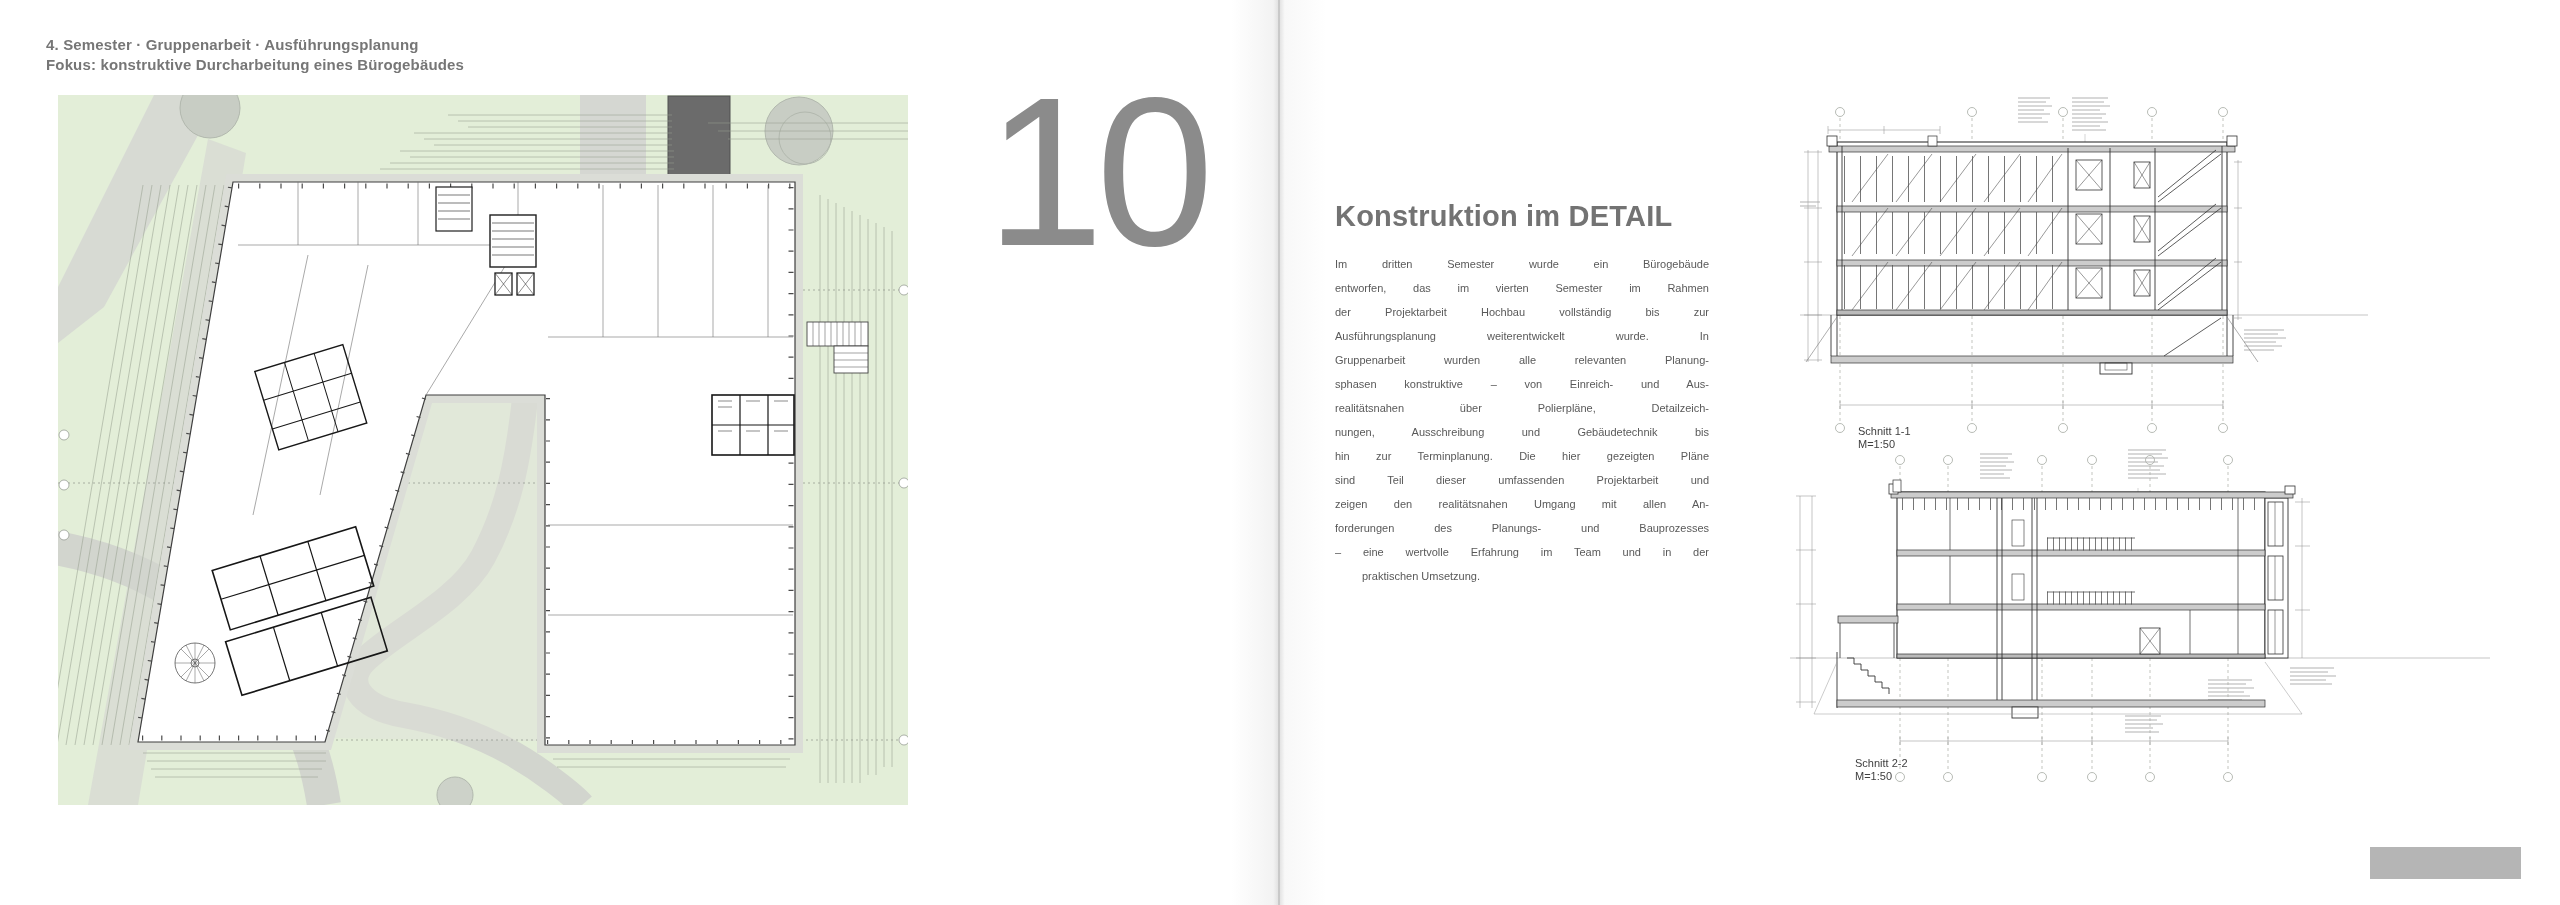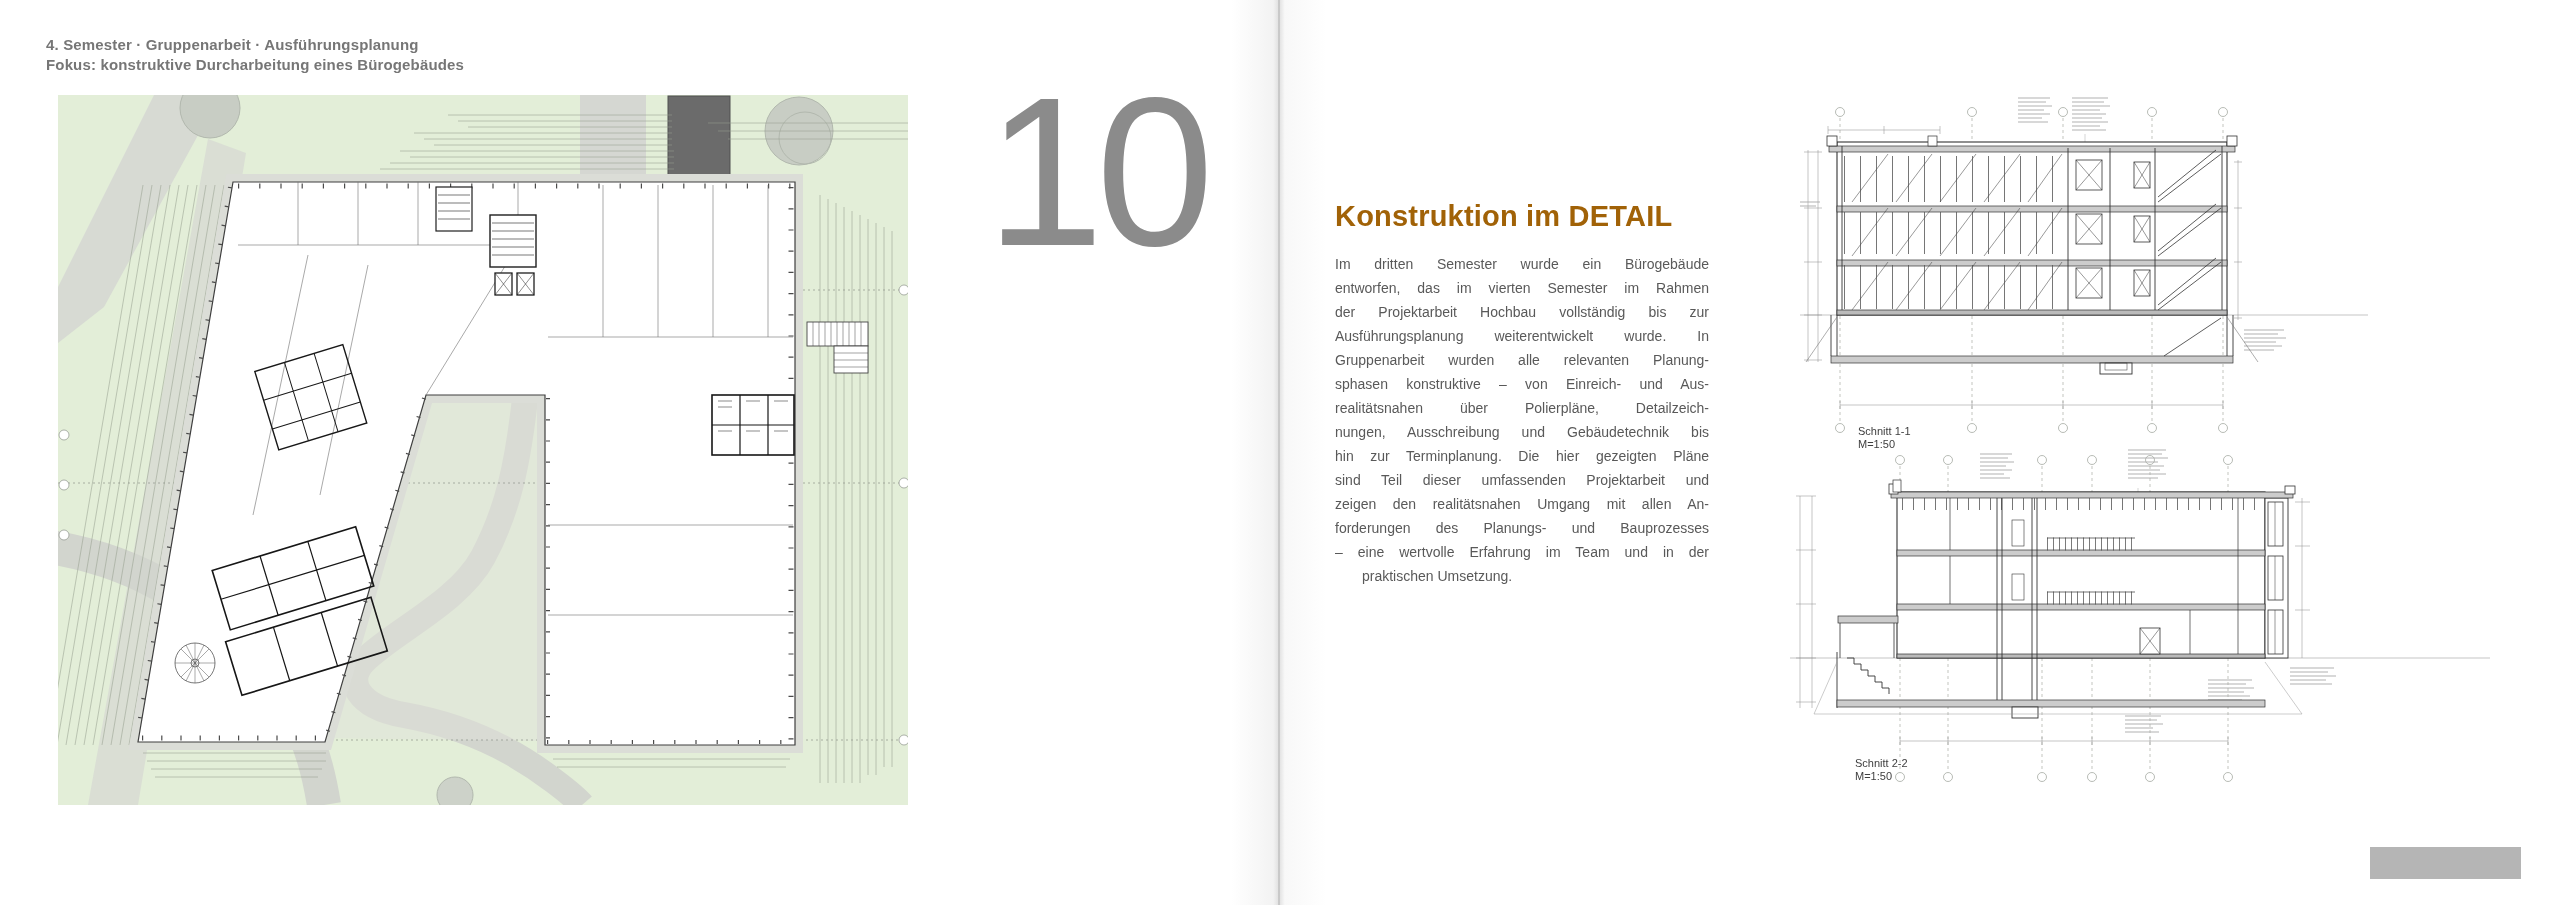--- a/index.html
+++ b/index.html
@@ -24,25 +24,25 @@
       rgba(120,120,120,0) 0%,
       rgba(120,120,120,0.09) 44%,
       rgba(110,110,110,0.22) 50%,
       rgba(120,120,120,0.05) 56%,
       rgba(120,120,120,0) 100%);
     pointer-events:none;
   }
   .gutter-line{position:absolute;left:1278px;top:0;width:2px;height:905px;background:#c9c9c9;}
   .right-heading{
     position:absolute;left:1335px;top:200px;margin:0;
-    font-size:29px;font-weight:bold;color:#a16207;letter-spacing:.2px;white-space:nowrap;
+    font-size:29px;font-weight:bold;color:#737373;letter-spacing:.2px;white-space:nowrap;
   }
   .paragraph{
     position:absolute;left:1335px;top:252px;width:374px;
-    font-size:14px;line-height:24px;color:#595959;
+    font-size:11px;line-height:24px;color:#595959;
   }
   .para-line{text-align:justify;text-align-last:justify;}
   .para-line:last-child{text-align-last:left;margin-left:27px;}
   .section-svg-1{position:absolute;left:1800px;top:90px;width:570px;height:355px;}
   .section-svg-2{position:absolute;left:1790px;top:440px;width:700px;height:360px;}
   .drawing-label{
     position:absolute;font-size:11px;line-height:13px;color:#3e3e3e;white-space:nowrap;
   }
   .label-1{left:1858px;top:413px;margin-top:12px;}
   .label-2{left:1855px;top:757px;}

